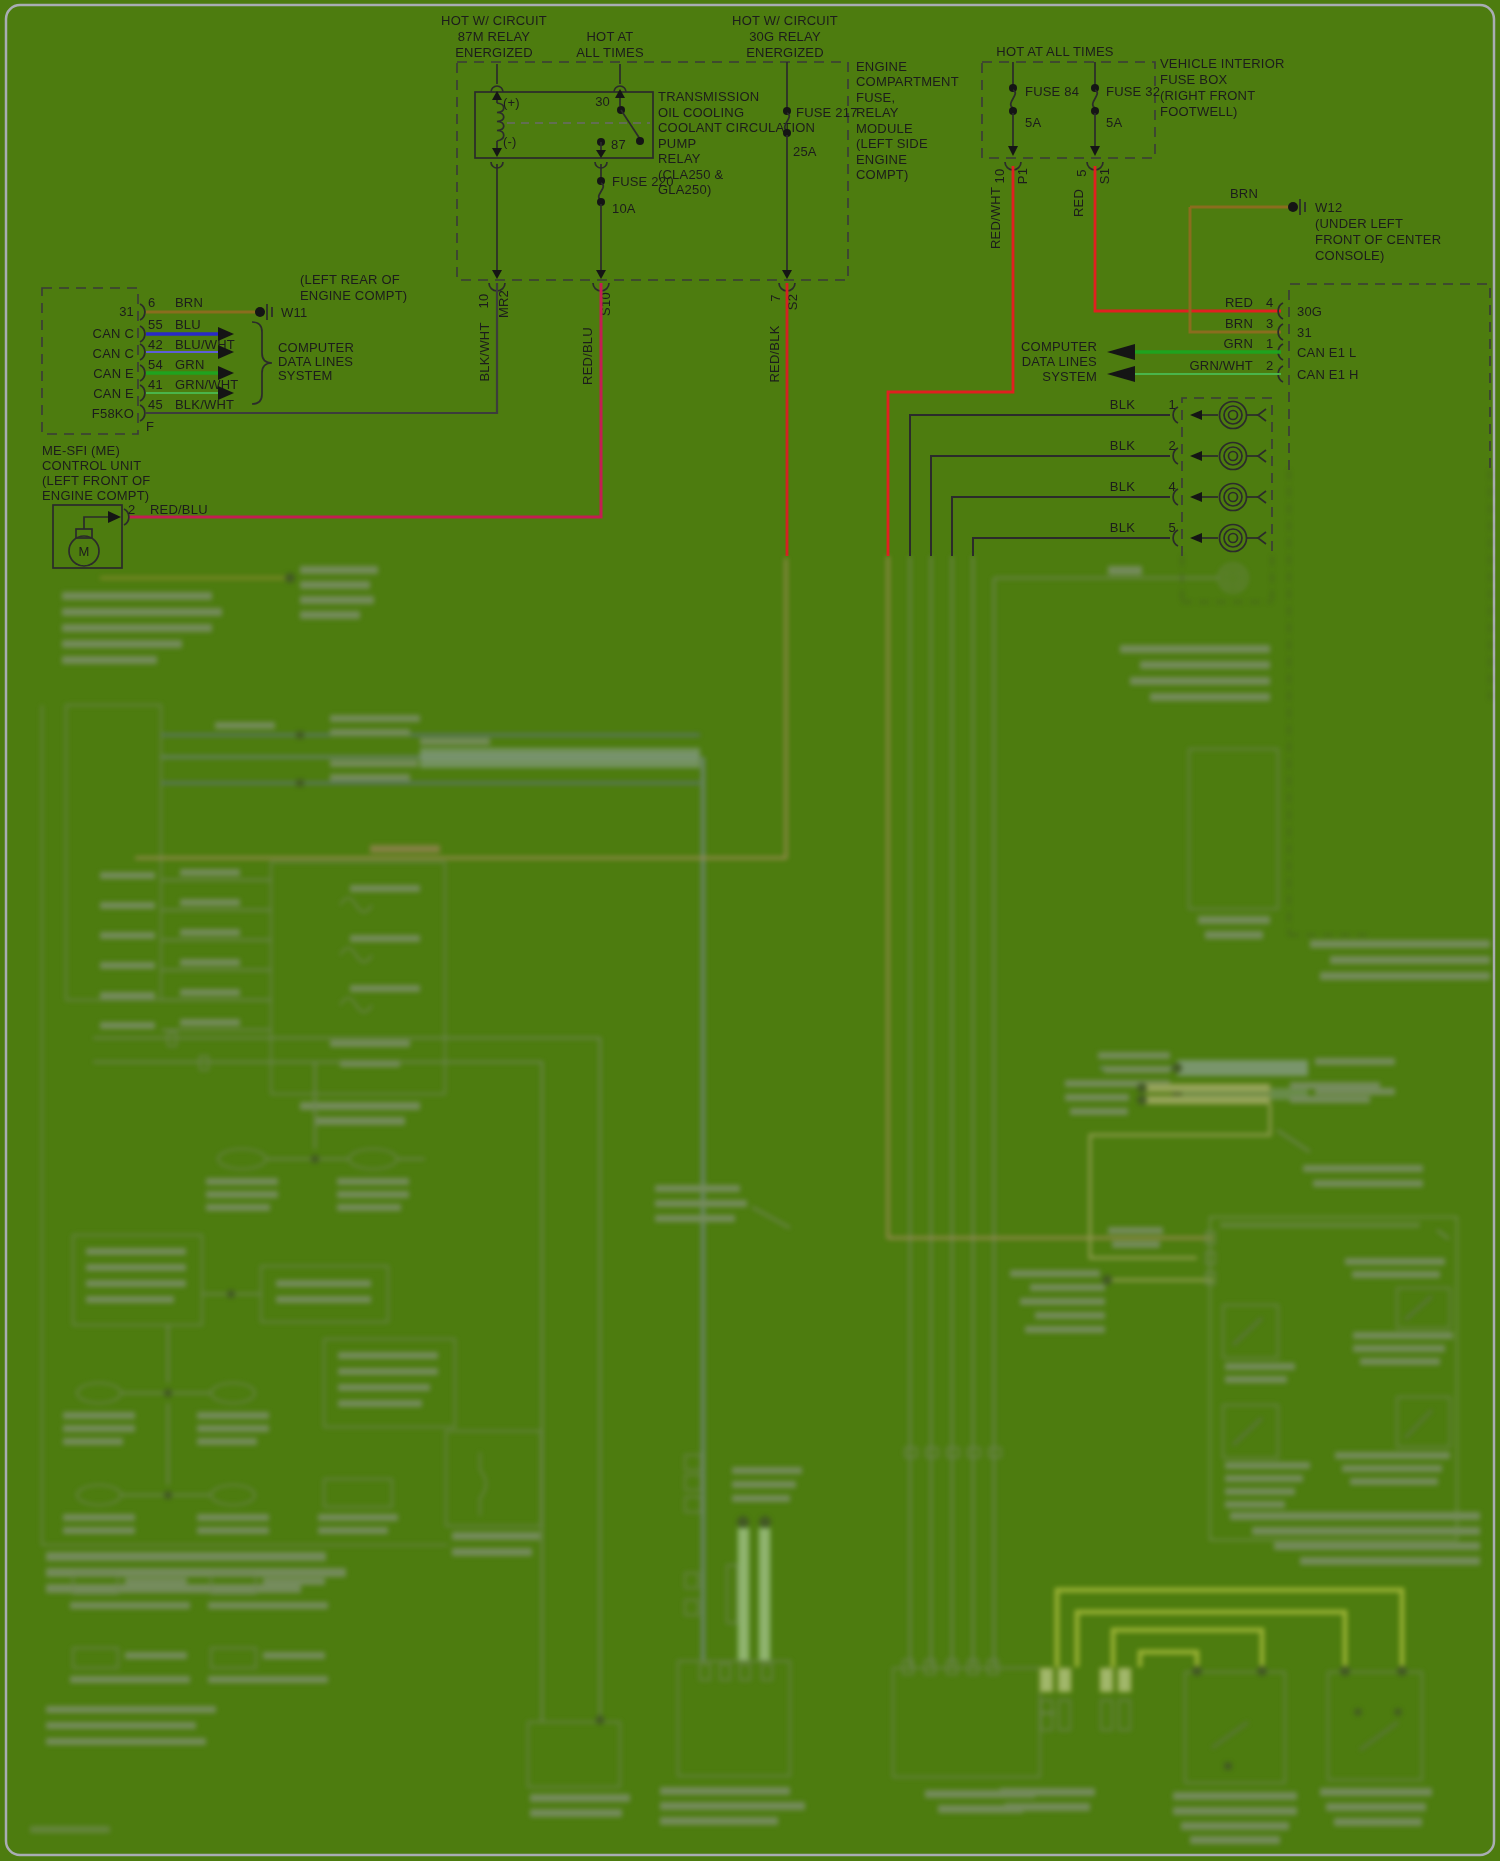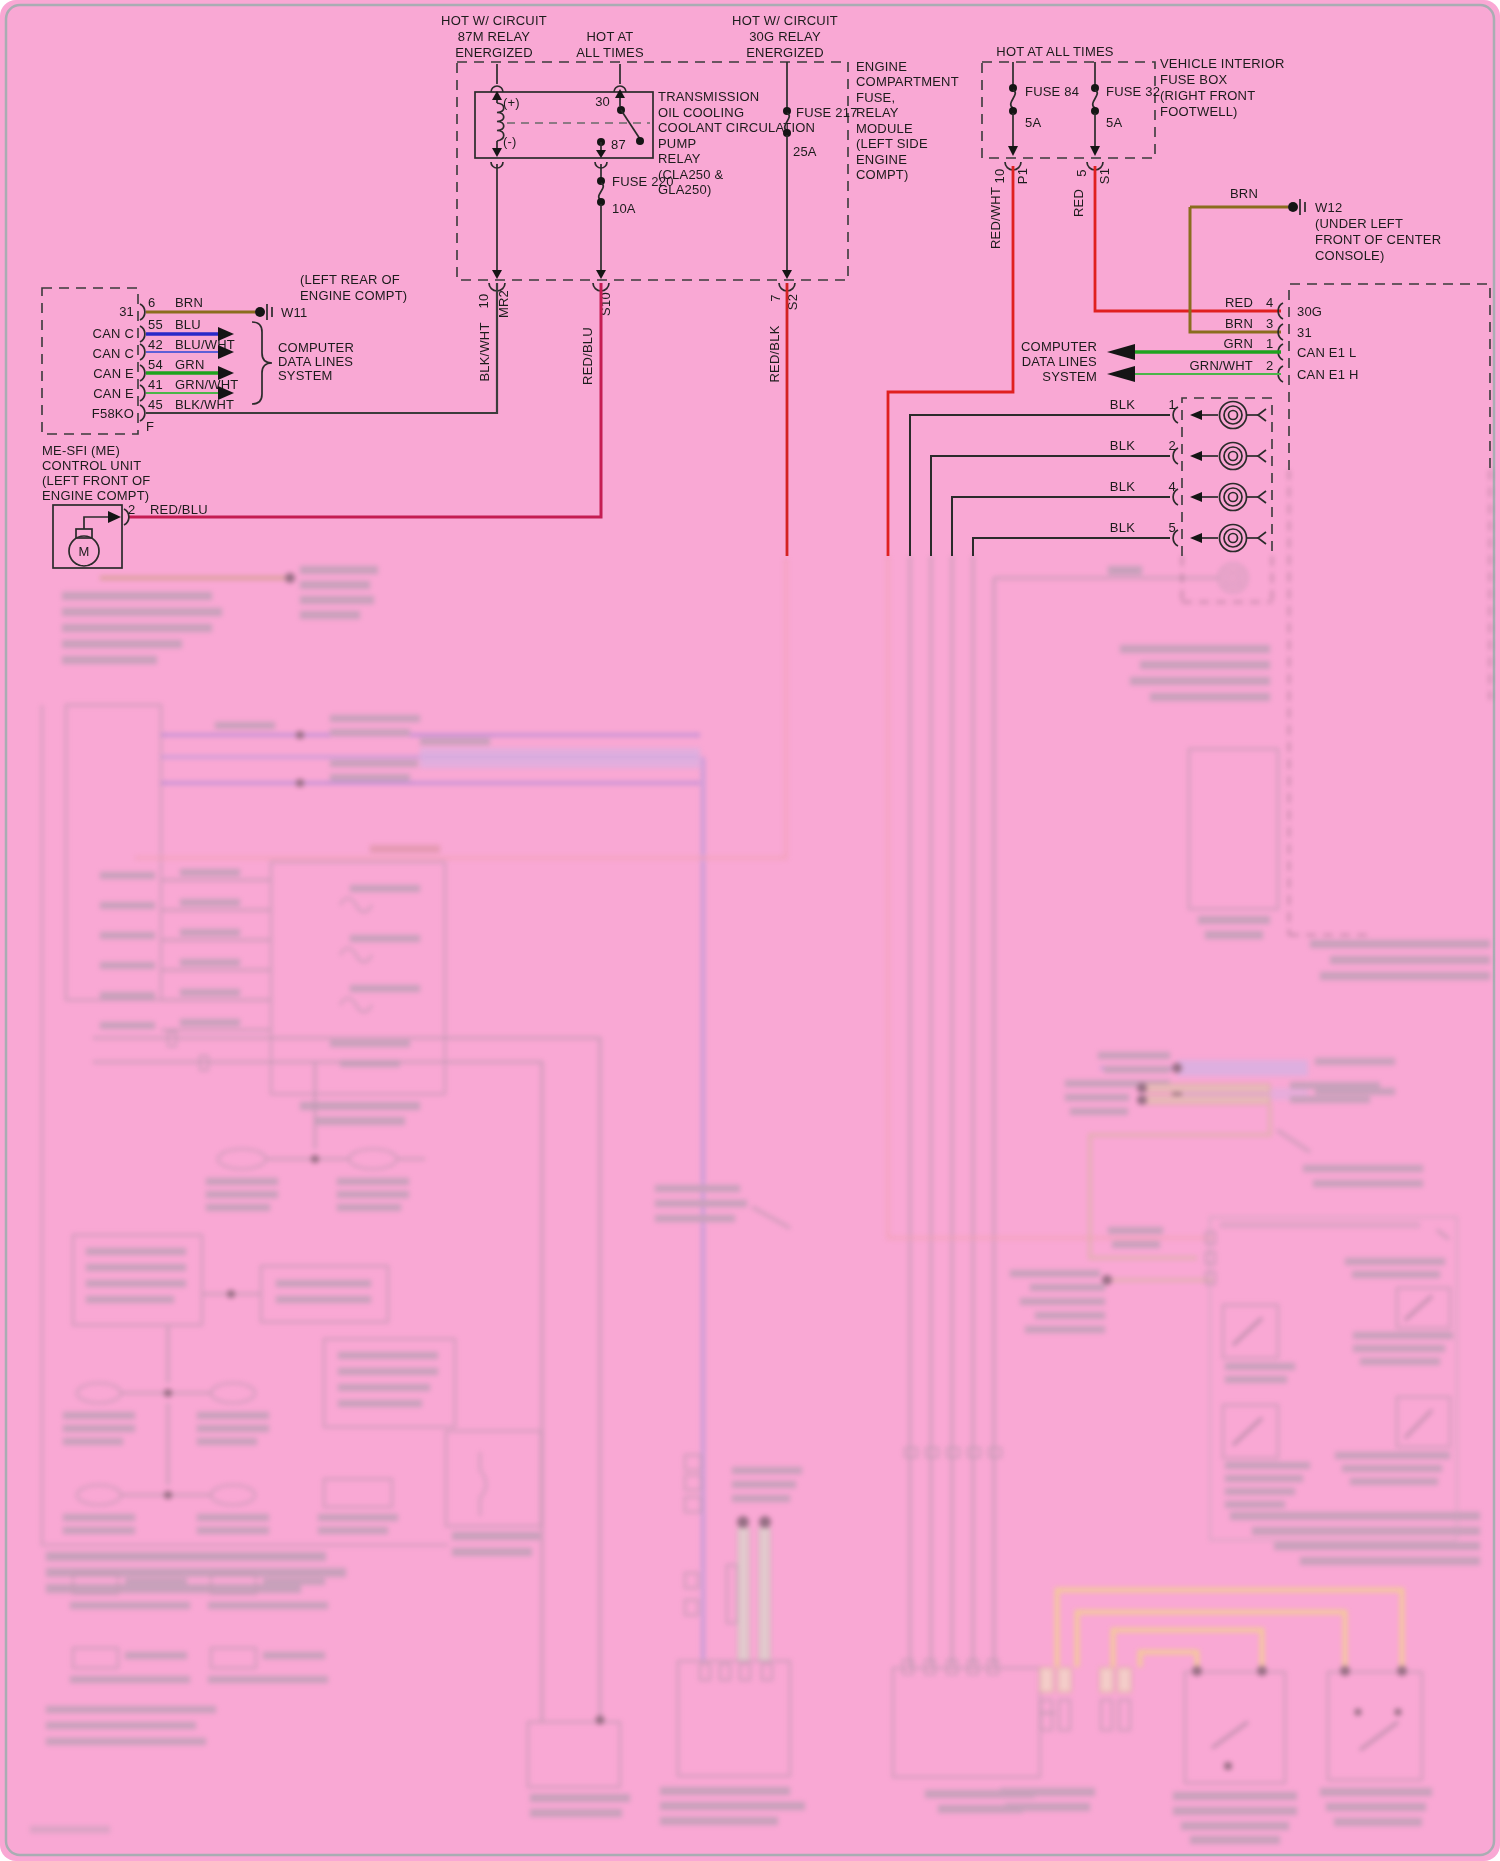--- a/index.html
+++ b/index.html
@@ -1,17 +1,17 @@
 <!DOCTYPE html>
 <html><head>
 <meta charset="utf-8">
 <style>
   html,body{margin:0;padding:0;background:#fff;}
-  #stage{position:relative;width:1500px;height:1861px;background:#f9a8d4;overflow:hidden;
-         font-family:"Liberation Sans",sans-serif;border-radius:16px;}
+  #stage{position:relative;width:1500px;height:1861px;background:#4d7c0f;overflow:hidden;
+         font-family:"Liberation Sans",sans-serif;}
   svg{position:absolute;left:0;top:0;}
   svg text{font-family:"Liberation Sans",sans-serif;font-size:13px;fill:#1c1c1c;letter-spacing:.2px;}
   .dash{fill:none;stroke:#3a3a3a;stroke-width:1.6;stroke-dasharray:10 7;}
   .sym{fill:none;stroke:#2b2b2b;stroke-width:1.7;}
   .w{fill:none;}
   .dot{fill:#151515;}
   .tri{fill:#151515;}
   .blur-zone{filter:blur(2.4px);opacity:.52;}
   .bx{fill:none;stroke:#8d8d95;stroke-width:1.6;}
   .bxl{fill:none;stroke:#a5a5ad;stroke-width:1.4;}

